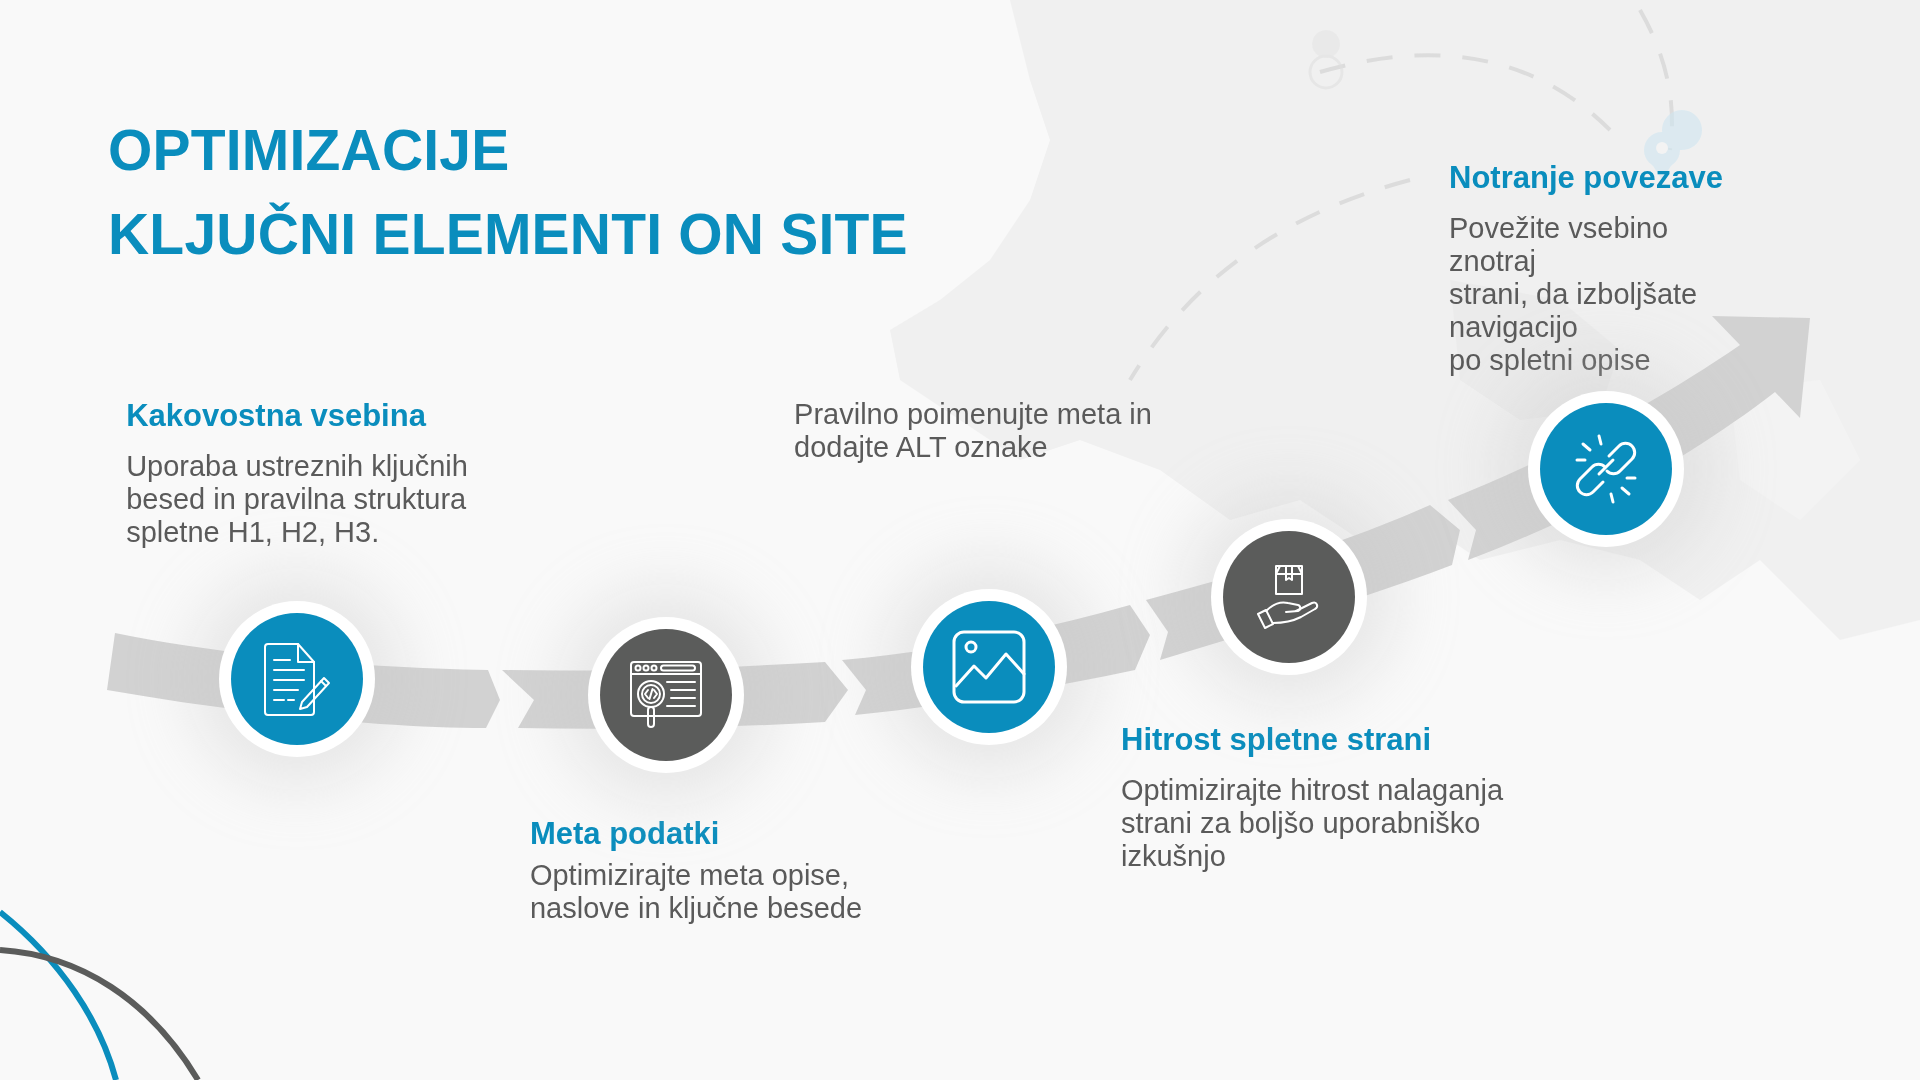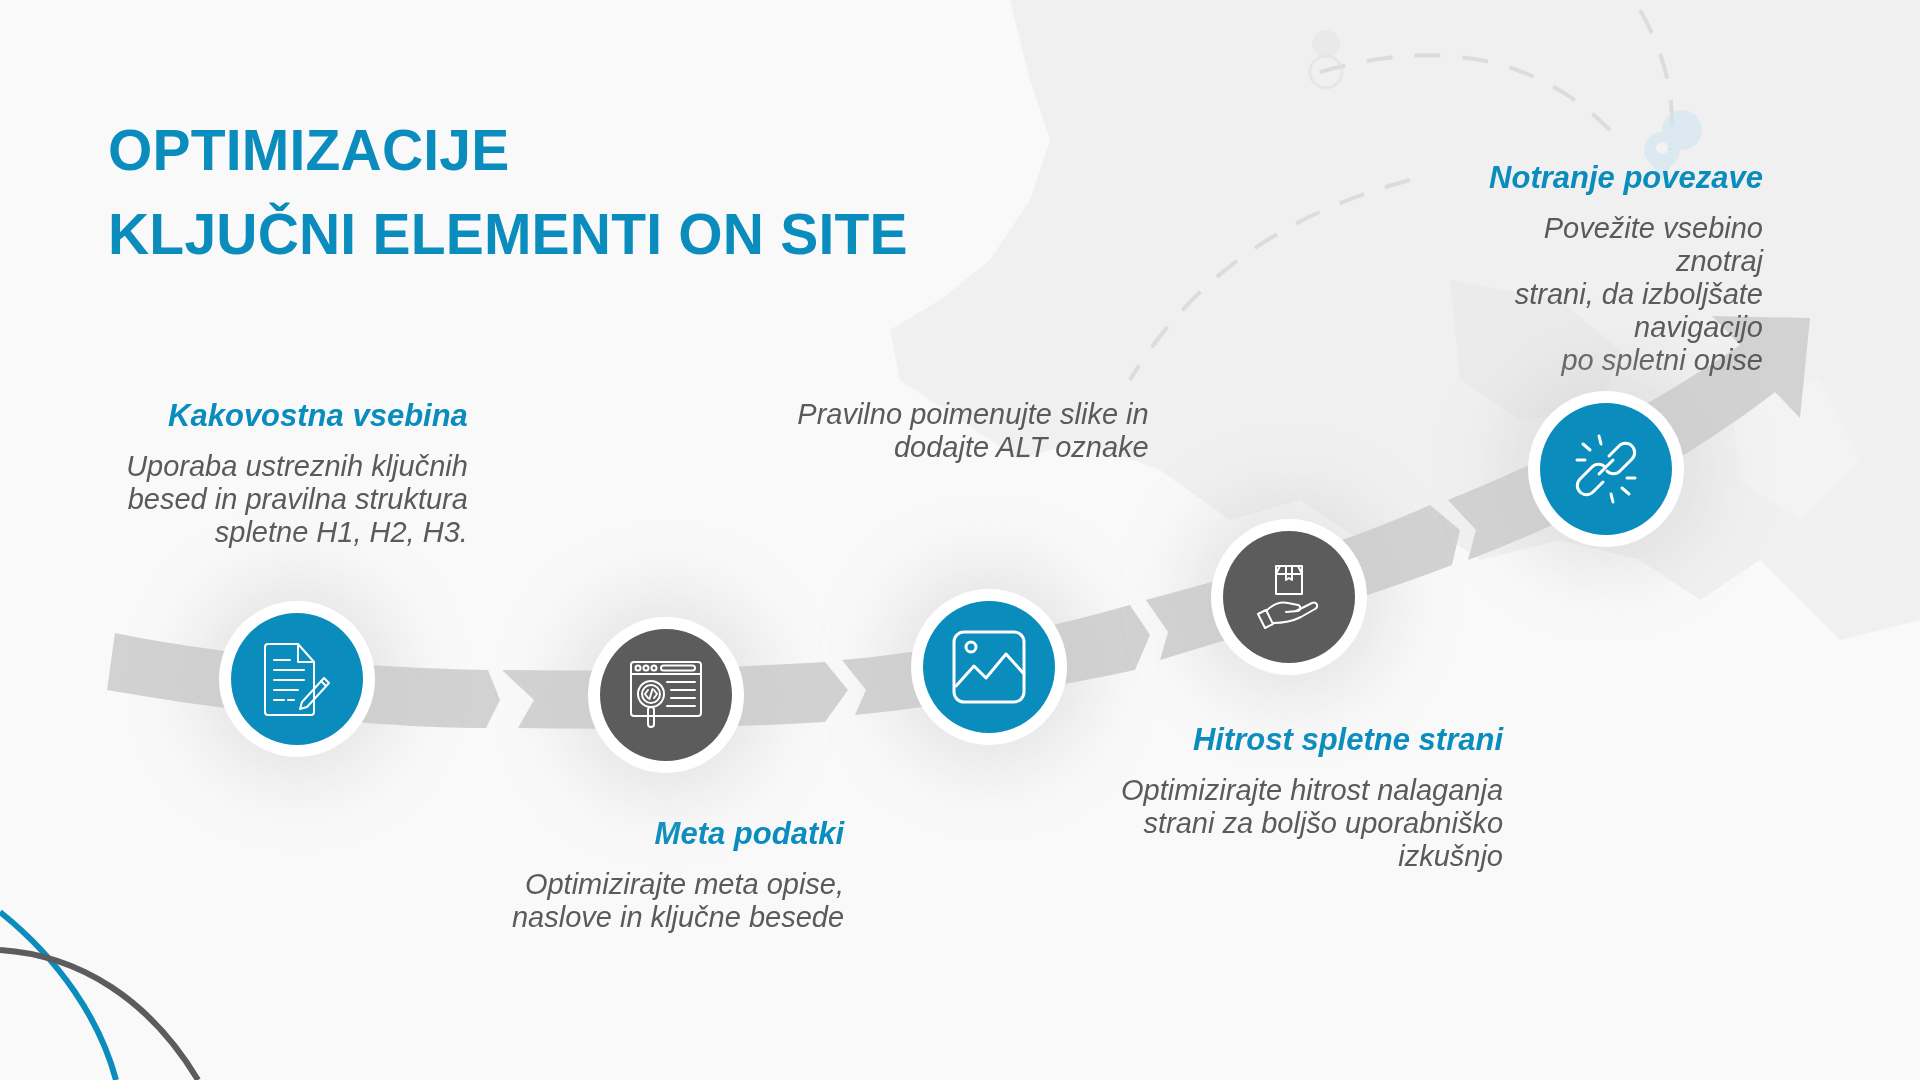--- a/index.html
+++ b/index.html
@@ -1,20 +1,20 @@
 <!DOCTYPE html>
 <html><head>
 <meta charset="utf-8">
 <style>
   html,body{margin:0;padding:0;}
   body{width:1920px;height:1080px;overflow:hidden;background:#f9f9f9;position:relative;font-family:"Liberation Sans",sans-serif;}
   .bg-map{position:absolute;left:0;top:0;width:1920px;height:1080px;}
   .title{position:absolute;left:108px;top:108px;margin:0;font-size:57px;line-height:84px;font-weight:bold;color:#0a8dbd;letter-spacing:0.2px;}
   .title span{display:block;}
-  .step{position:absolute;text-align:right;transform:translateX(-50%);font-style:italic;}
+  .step{position:absolute;text-align:left;transform:translateX(-50%);}
   .step h2{margin:0;font-size:31px;font-weight:bold;color:#0a8dbd;white-space:nowrap;}
   .step p{margin:16px 0 0 0;font-size:29px;line-height:33px;color:#5a5a5a;}
   .node{position:absolute;width:156px;height:156px;border-radius:50%;background:#fff;transform:translate(-50%,-50%);
         box-shadow:0 0 60px 30px rgba(200,200,200,0.35);}
   .node .inner{position:absolute;left:12px;top:12px;width:132px;height:132px;border-radius:50%;display:flex;align-items:center;justify-content:center;}
   .node .inner.blue{background:#0a8dbd;}
   .node .inner.gray{background:#5b5c5b;}
   .node svg{width:86px;height:86px;}
   .arcs{position:absolute;left:0;top:880px;width:260px;height:200px;}
 </style>
@@ -76,23 +76,23 @@
       <line x1="20" y1="44" x2="50" y2="44"></line>
       <line x1="20" y1="54" x2="44" y2="54"></line>
       <line x1="20" y1="64" x2="30" y2="64"></line>
       <line x1="34" y1="64" x2="40" y2="64"></line>
       <path d="M48 66 l22 -24 l5 5 l-22 24 l-7 2 z"></path>
       <line x1="67" y1="45" x2="72" y2="50"></line>
     </svg>
   </div>
 </div>
 
-<div class="step" style="left:678px;top:816px;">
+<div class="step" style="left:696px;top:816px;">
   <h2>Meta podatki</h2>
-  <p style="margin-top:16px;">
+  <p style="margin-top:7px;">
     <span>Optimizirajte meta opise,</span><br>
     <span>naslove in ključne besede</span>
   </p>
 </div>
 <div class="node" style="left:666px;top:695px;">
   <div class="inner gray">
     <svg viewBox="0 0 86 86" fill="none" stroke="#fff" stroke-width="2" stroke-linecap="round" stroke-linejoin="round">
       <rect x="8" y="10" width="70" height="54" rx="3"></rect>
       <line x1="8" y1="22" x2="78" y2="22"></line>
       <circle cx="15" cy="16" r="2.5"></circle>
@@ -106,21 +106,21 @@
       <circle cx="28" cy="42" r="13"></circle>
       <circle cx="28" cy="42" r="9"></circle>
       <path d="M25 38 l-3 4 l3 4 M31 38 l3 4 l-3 4 M29.5 37 l-3 10"></path>
       <rect x="25" y="55" width="6" height="20" rx="3"></rect>
     </svg>
   </div>
 </div>
 
 <div class="step" style="left:973px;top:382px;">
   <p>
-    <span>Pravilno poimenujte slike in</span><br>
+    <span>Pravilno poimenujte meta in</span><br>
     <span>dodajte ALT oznake</span>
   </p>
 </div>
 <div class="node" style="left:989px;top:667px;">
   <div class="inner blue">
     <svg viewBox="0 0 86 86" fill="none" stroke="#fff" stroke-width="3" stroke-linecap="round" stroke-linejoin="round">
       <rect x="8" y="8" width="70" height="70" rx="10"></rect>
       <circle cx="25" cy="23" r="5"></circle>
       <path d="M10 62 l18 -20 l12 12 l20 -24 l18 20"></path>
     </svg>

